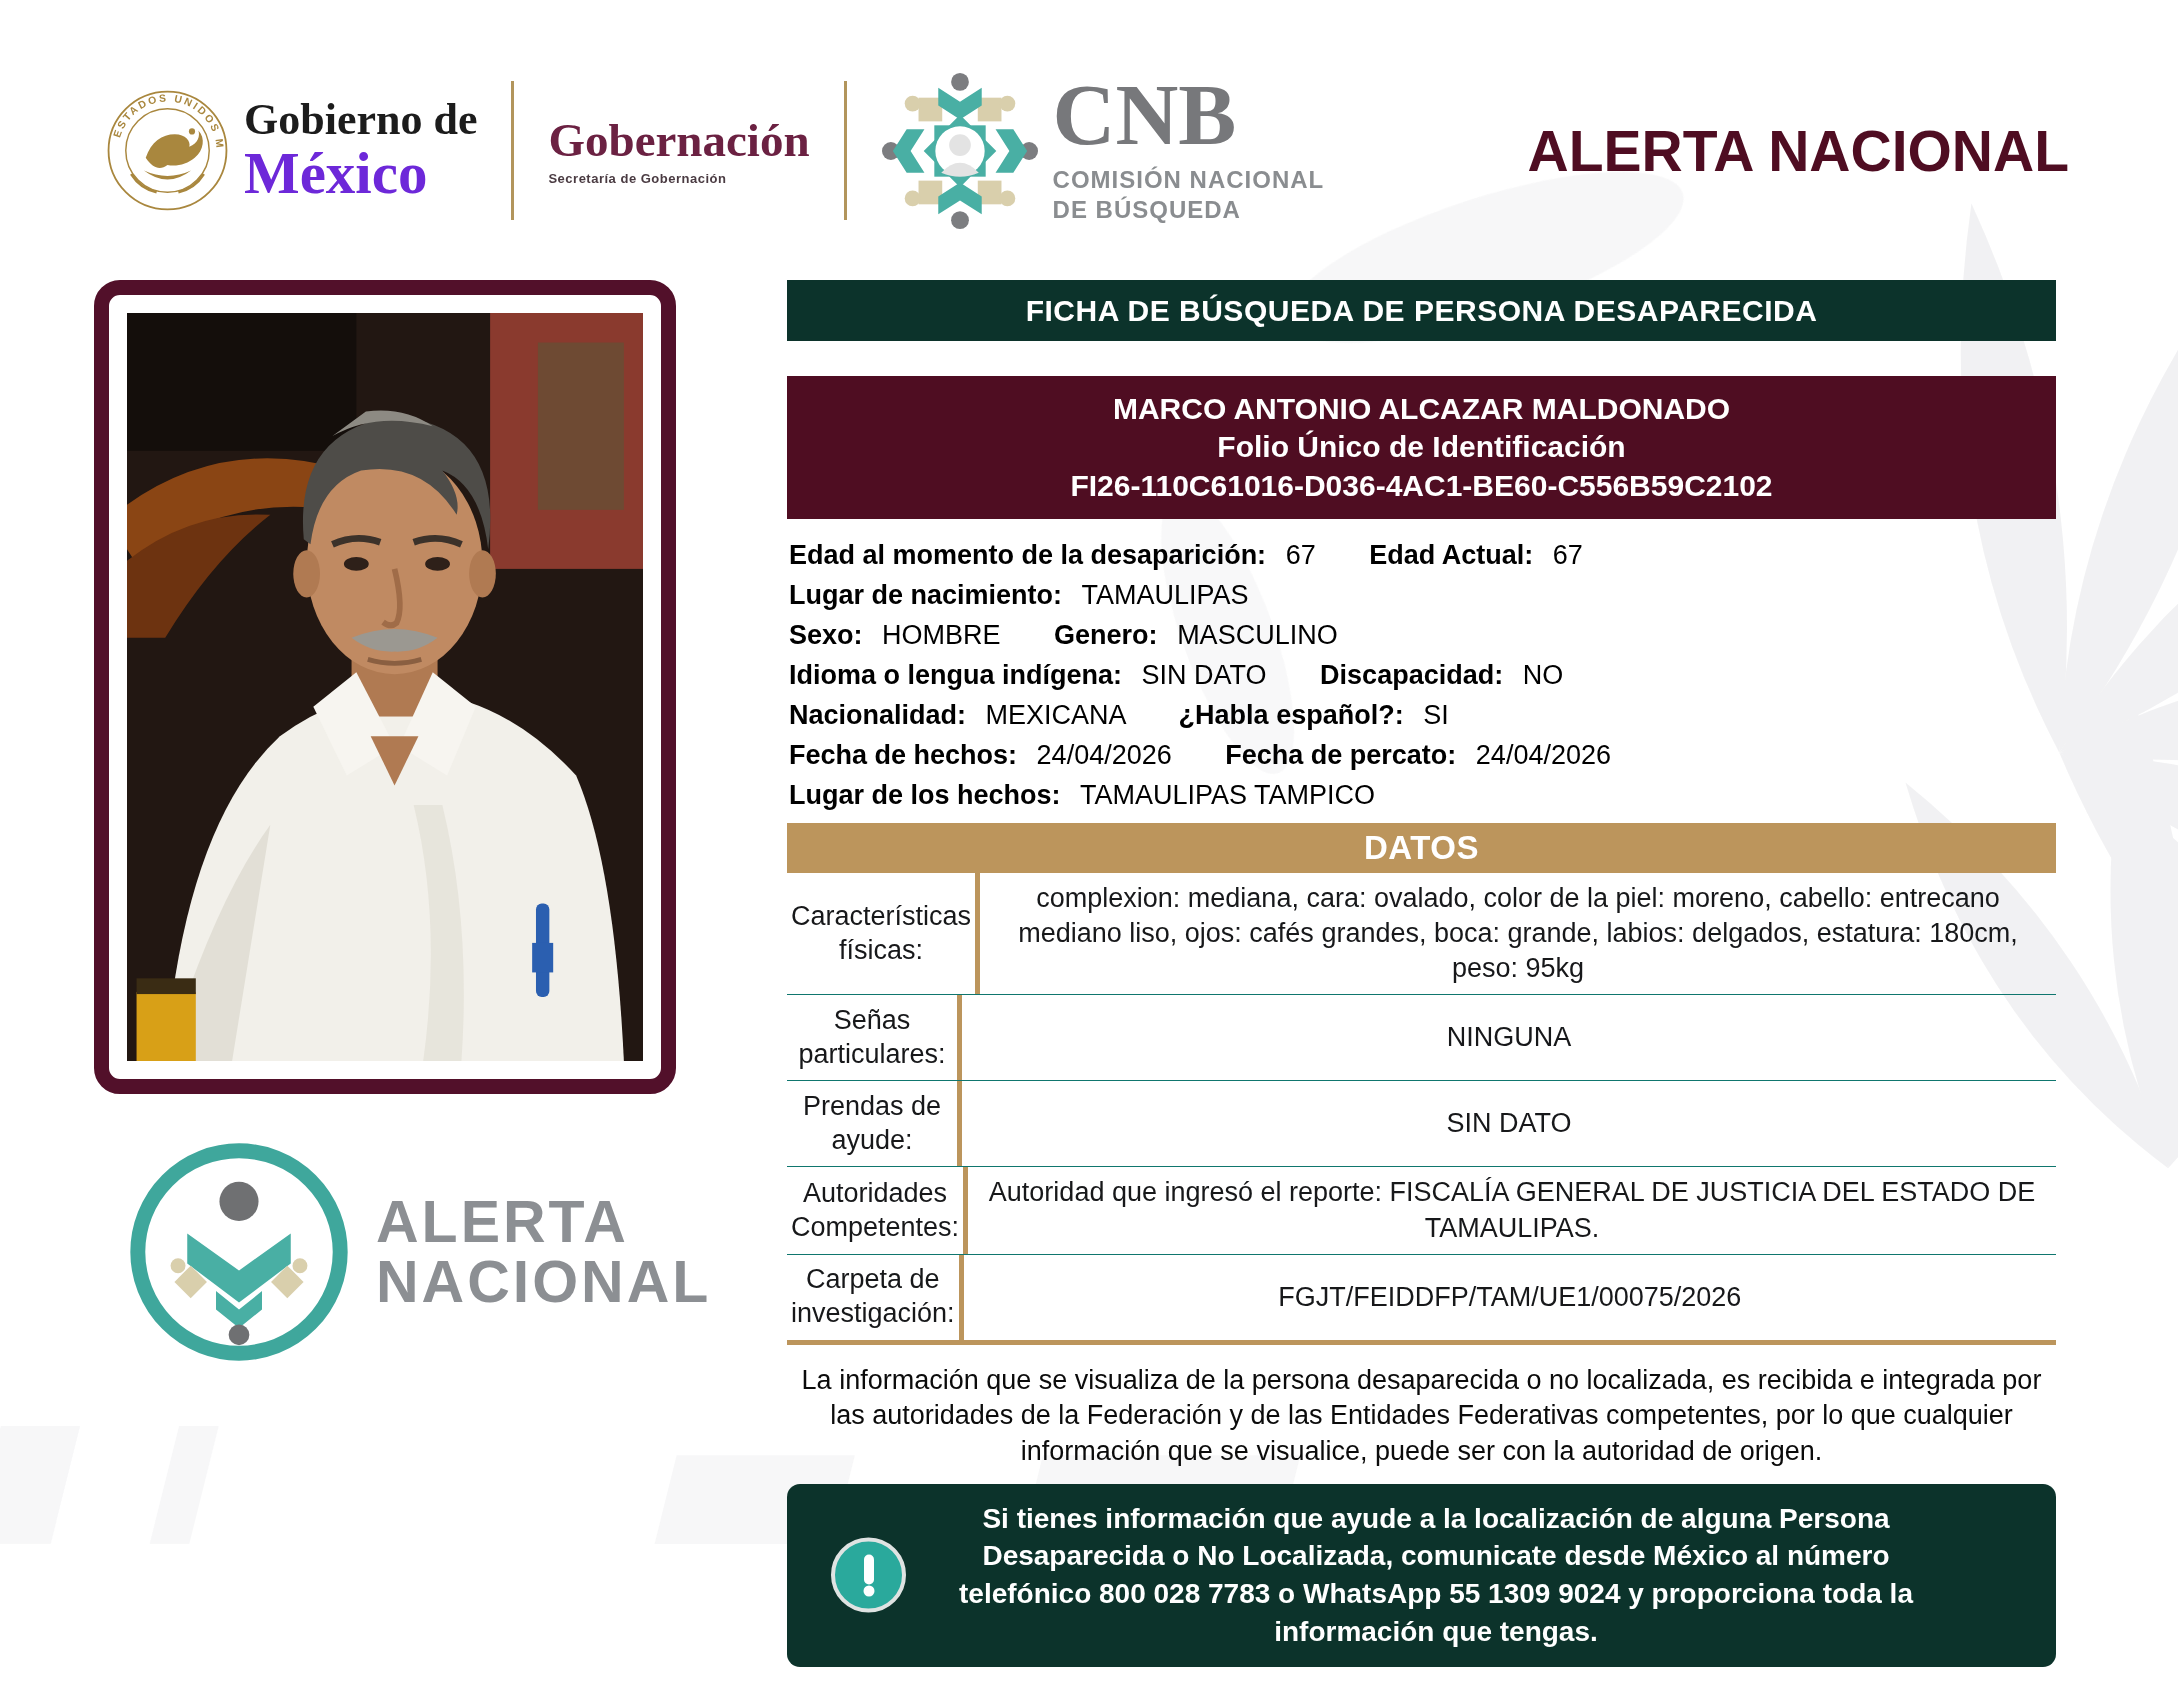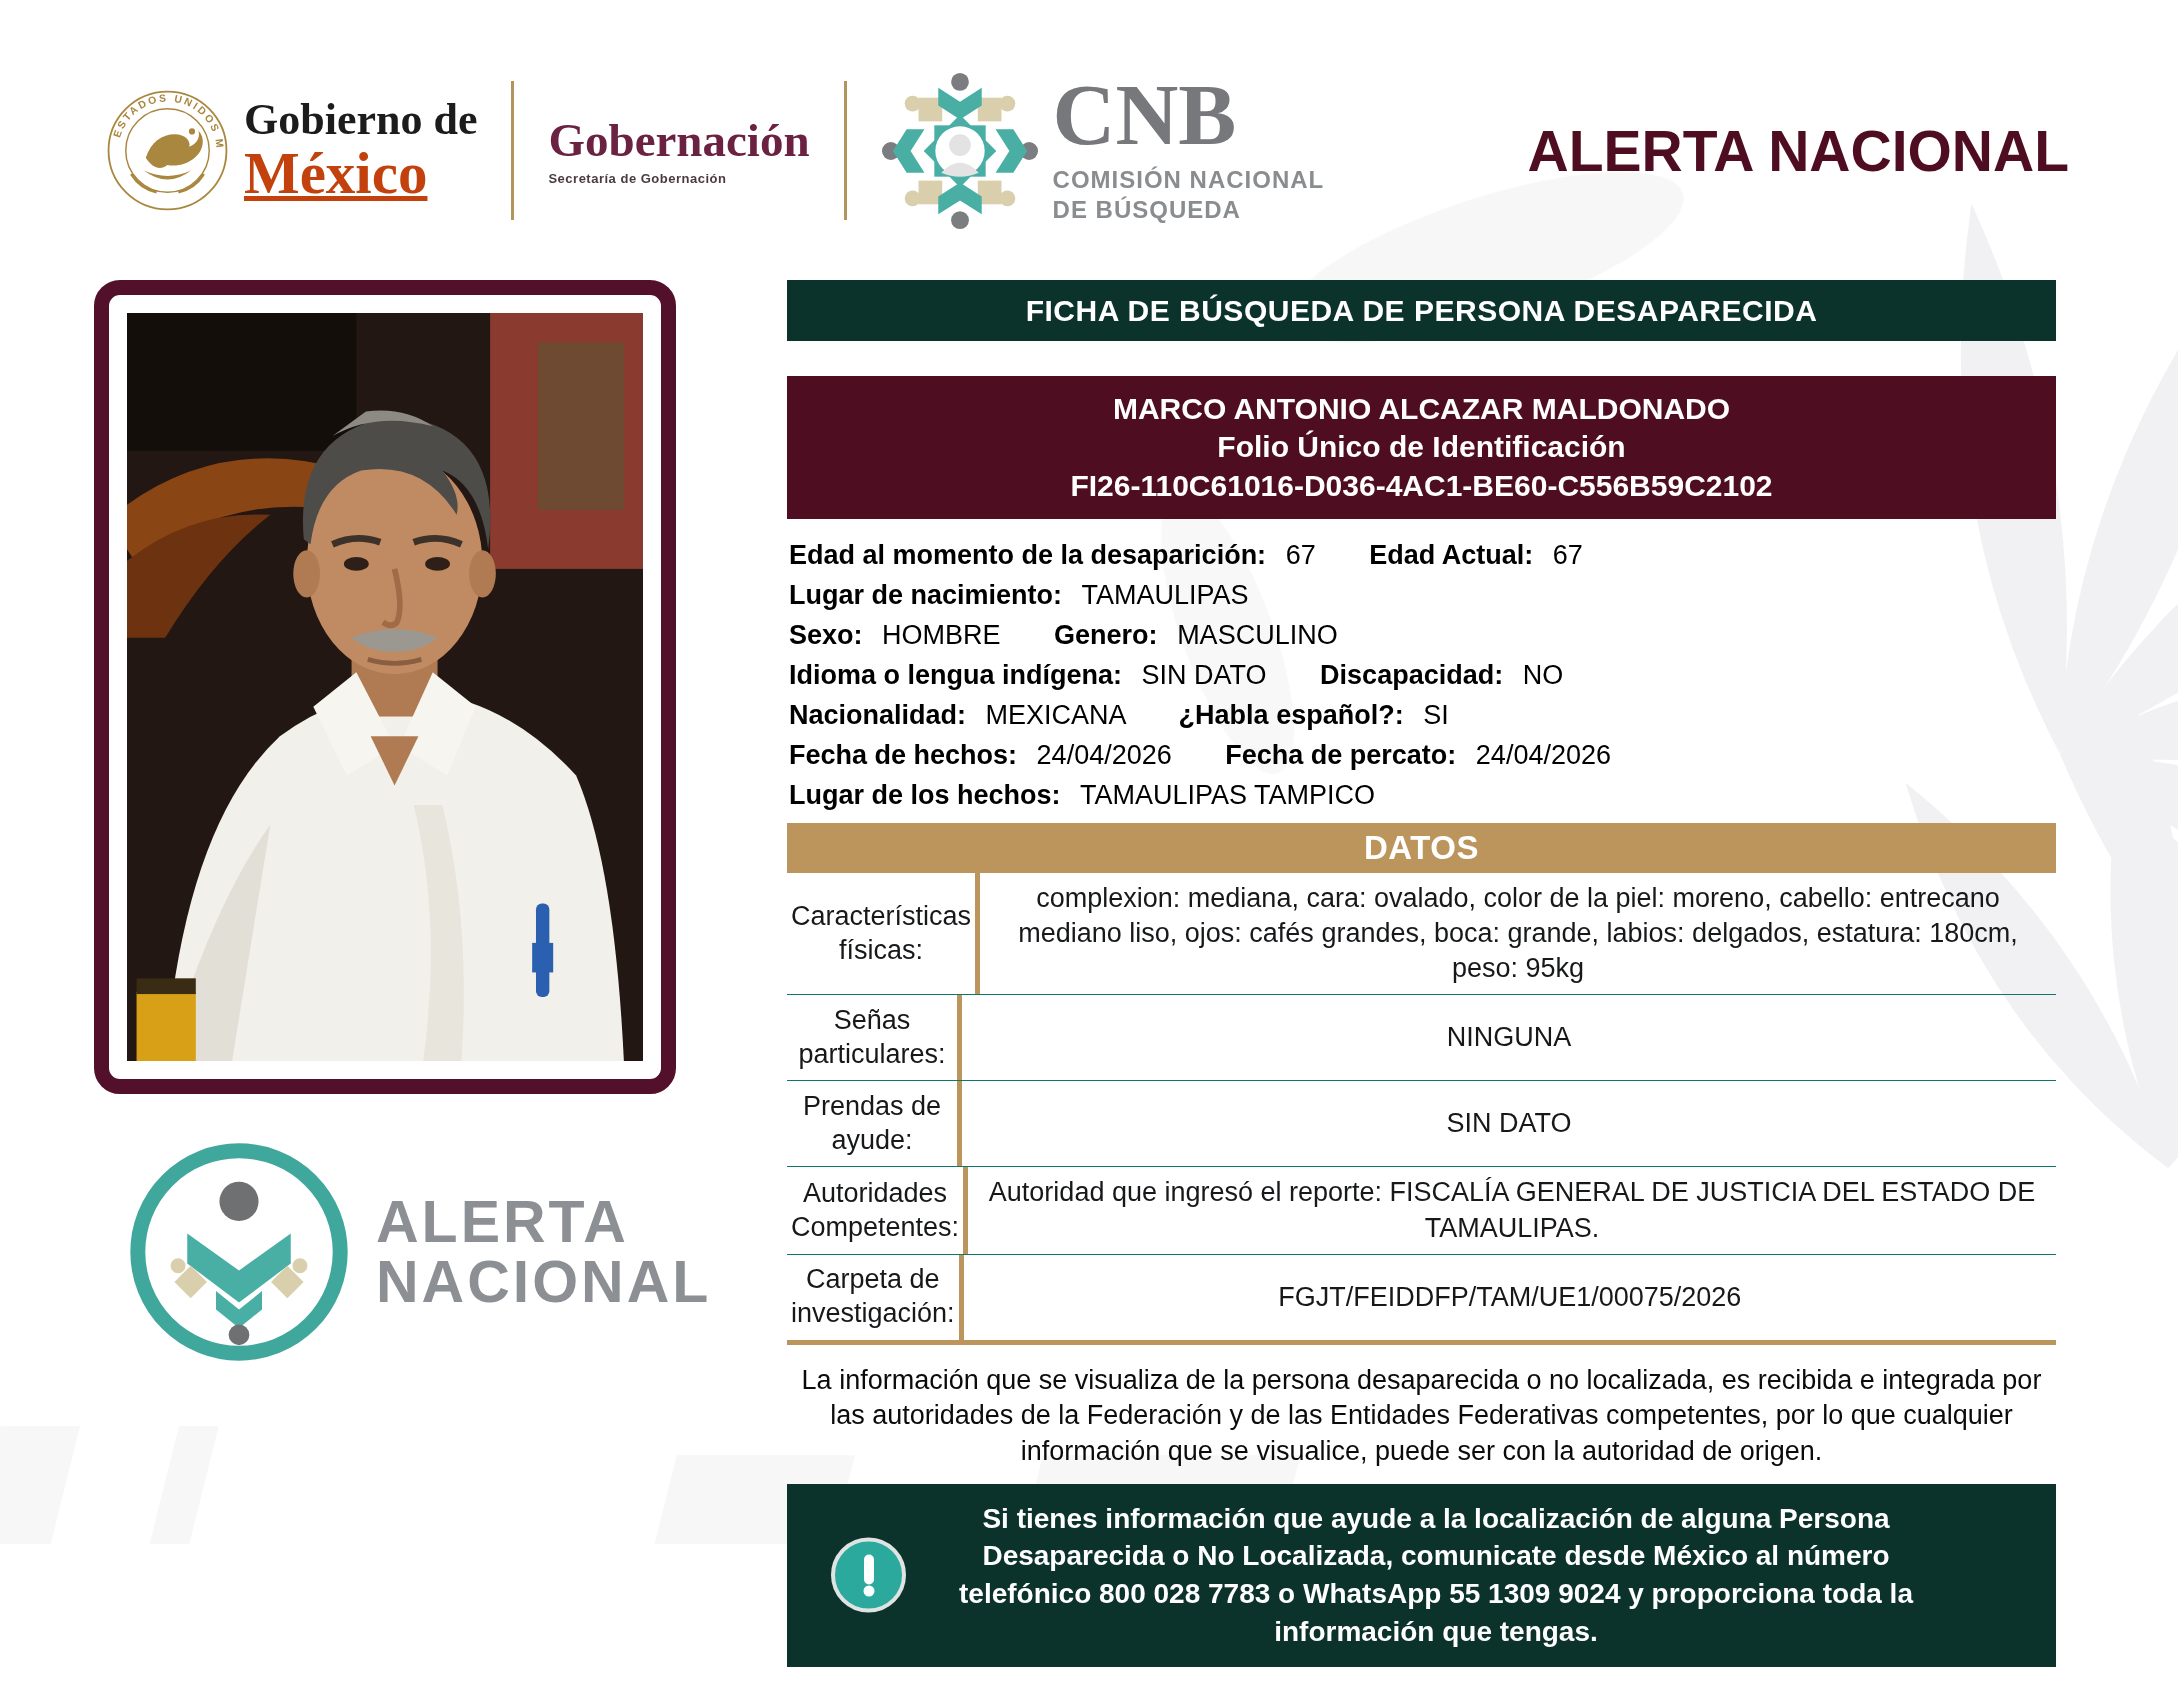--- a/index.html
+++ b/index.html
@@ -9,21 +9,21 @@
 
   
   .watermark { position:absolute; inset:0; pointer-events:none; }
 
   
   .header { position:absolute; left:104px; top:69px; right:109px; height:163px; display:flex; align-items:center; }
   .gov-logo { display:flex; align-items:center; }
   .eagle { width:127px; height:127px; }
   .gov-word { margin-left:13px; line-height:1; }
   .gov-word .l1 { font-family:"Liberation Serif", serif; font-weight:bold; color:#1c1c1c; font-size:44px; }
-  .gov-word .l2 { font-family:"Liberation Serif", serif; font-weight:bold; color:#c2410c; font-size:59px; margin-top:2px;text-decoration:underline; }
+  .gov-word .l2 { font-family:"Liberation Serif", serif; font-weight:bold; color:#6d28d9; font-size:59px; margin-top:2px; }
   .vdivider { width:3px; height:139px; background:#B2955C; margin:0 34px; }
   .segob { line-height:1; }
   .segob .main { font-family:"Liberation Serif", serif; font-weight:bold; color:#6B2142; font-size:47px; }
   .segob .sub { font-size:13px; font-weight:bold; color:#4a3b42; margin-top:8px; letter-spacing:0.5px; }
   .cnb { display:flex; align-items:center; }
   .cnb-emblem { width:158px; height:158px; }
   .cnb-text { margin-left:14px; }
   .cnb-text .acr { font-family:"Liberation Serif", serif; font-weight:bold; color:#77787B; font-size:87px; line-height:.9; }
   .cnb-text .sub { font-size:24px; font-weight:bold; color:#8A8D90; letter-spacing:1px; line-height:1.25; margin-top:10px; }
   .alert-title { margin-left:auto; font-size:57px; font-weight:bold; color:#4F0D22; letter-spacing:0px; white-space:nowrap; }
@@ -57,21 +57,21 @@
   .drow + .drow { border-top:1px solid #0f766e; }
   .dlabel { flex:0 0 170px; display:flex; align-items:center; justify-content:center; text-align:center;
             font-size:27px; color:#17181a; line-height:1.25; padding:8px 4px; }
   .dsep { flex:0 0 5px; background:#BC955C; }
   .dvalue { flex:1; display:flex; align-items:center; justify-content:center; text-align:center;
             font-size:27px; color:#17181a; line-height:1.3; padding:8px 18px; }
 
   .disclaimer { margin-top:18px; text-align:center; font-size:27px; color:#0b0b0b; line-height:1.32; padding:0 6px; }
 
   .footer-bar { position:relative; background:#0C332B; margin-top:14px; min-height:123px;
-                display:flex; align-items:center; padding:16px 40px 16px 158px; }
+                display:flex; align-items:center; padding:16px 40px 16px 158px;border-radius:13px; }
   .warn-icon { position:absolute; left:44px; top:50%; transform:translateY(-50%);
                width:75px; height:75px; background:#2AA99C; border:4px solid #dfe3e2; border-radius:50%; }
   .warn-icon .stem { position:absolute; left:50%; top:13px; transform:translateX(-50%); width:10px; height:30px; background:#fff; border-radius:5px; }
   .warn-icon .dot  { position:absolute; left:50%; bottom:12px; transform:translateX(-50%); width:11px; height:11px; background:#fff; border-radius:50%; }
   .footer-text { flex:1; color:#fff; font-weight:bold; font-size:28px; line-height:1.35; text-align:center; padding-right:89px; }
 </style>
 </head>
 <body>
 
 <div class="page">

